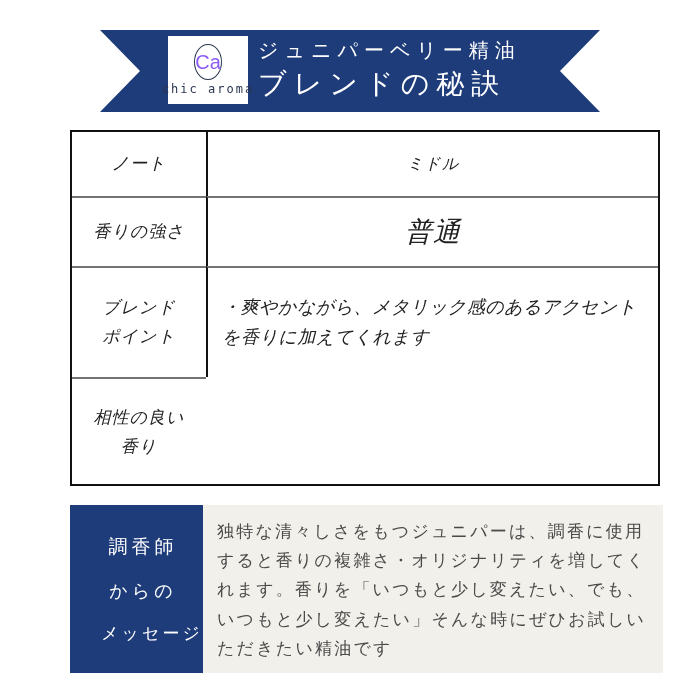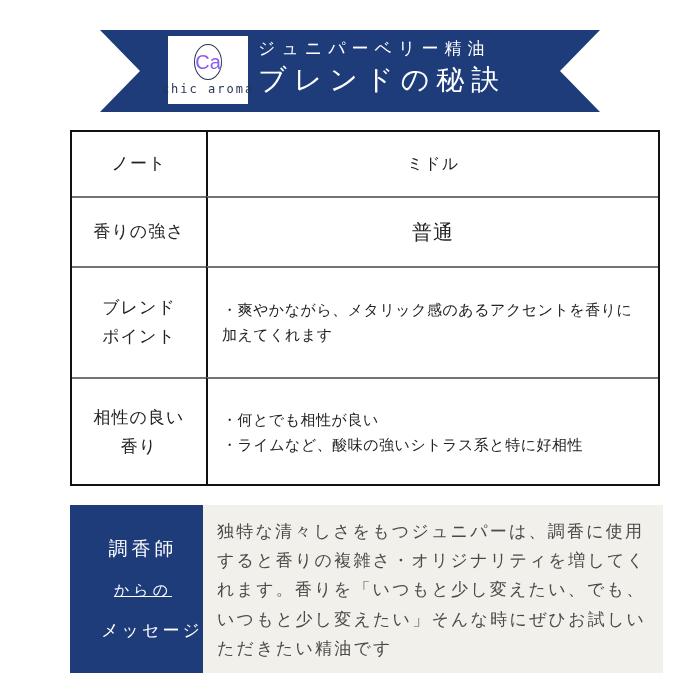--- a/index.html
+++ b/index.html
@@ -43,21 +43,21 @@
     font-size: 12px; letter-spacing: 2px;
     color: #2a3550; white-space: nowrap;
   }
   .ribbon-titles {
     position: absolute;
     left: 158px; top: 7px;
     color: #ffffff;
     display: flex; flex-direction: column;
   }
   .ribbon-subtitle {
-    font-size: 17px; letter-spacing: 6px;
+    font-size: 20px; letter-spacing: 6px;
     white-space: nowrap;
   }
   .ribbon-title {
     font-size: 28px; letter-spacing: 7px;
     margin-top: 1px; white-space: nowrap;
   }
 
   
   .info-table {
     position: absolute;
@@ -68,47 +68,48 @@
     display: grid;
     grid-template-columns: 134px 1fr;
     grid-template-rows: 64px 70px 111px 109px;
     background: #ffffff;
     color: #222222;
   }
   .cell {
     box-sizing: border-box;
     display: flex; align-items: center;
     white-space: pre-line;
+    font-style: italic;
   }
   .cell.lbl {
     justify-content: center; text-align: center;
     font-size: 17px; letter-spacing: 1px;
     line-height: 1.7;
   }
   .cell.val { border-left: 2px solid #111111; }
   .cell.top { border-top: 2px solid #737373; }
   .val.center { justify-content: center; text-align: left; }
   .val.left  { padding: 10px 14px; text-align: left; }
   .val-note   { font-size: 16px; letter-spacing: 1px; }
-  .val-strength { font-size: 20px; letter-spacing: 1px; }
-  .val-text { font-size: 15px; line-height: 1.65; letter-spacing: 0.5px; }
+  .val-strength { font-size: 27px; letter-spacing: 1px; }
+  .val-text { font-size: 18px; line-height: 1.65; letter-spacing: 0.5px; }
 
   
   .msg-label {
     position: absolute;
     left: 70px; top: 505px;
     width: 146px; height: 168px;
     background: #1e3c7a;
     color: #ffffff;
     display: flex; flex-direction: column;
     align-items: center; justify-content: center;
     gap: 19px;
   }
   .msg-label .l1 { font-size: 19px; letter-spacing: 4px; }
-  .msg-label .l2 { font-size: 15px; letter-spacing: 4px; text-decoration: underline; }
+  .msg-label .l2 { font-size: 18px; letter-spacing: 4px; }
   .msg-label .l3 { font-size: 17px; letter-spacing: 3px; margin-left: 18px; }
   .msg-body {
     position: absolute;
     left: 203px; top: 505px;
     width: 460px; height: 168px;
     box-sizing: border-box;
     background: #f2f0ea;
     color: #4a4a4a;
     padding: 12px 14px;
     font-size: 17px;
@@ -138,22 +139,20 @@
 
     <div class="cell lbl top">香りの強さ</div>
     <div class="cell val center top val-strength">普通</div>
 
     <div class="cell lbl top">ブレンド
 ポイント</div>
     <div class="cell val left top val-text">・爽やかながら、メタリック感のあるアクセントを香りに加えてくれます</div>
 
     <div class="cell lbl top">相性の良い
 香り</div>
-    <div class="cell val left top val-text">・何とでも相性が良い
-・ライムなど、酸味の強いシトラス系と特に好相性</div>
   </div>
 
   <div class="msg-label">
     <div class="l1">調香師</div>
     <div class="l2">からの</div>
     <div class="l3">メッセージ</div>
   </div>
   <div class="msg-body">独特な清々しさをもつジュニパーは、調香に使用すると香りの複雑さ・オリジナリティを増してくれます。香りを「いつもと少し変えたい、でも、いつもと少し変えたい」そんな時にぜひお試しいただきたい精油です</div>
 
 </div>

